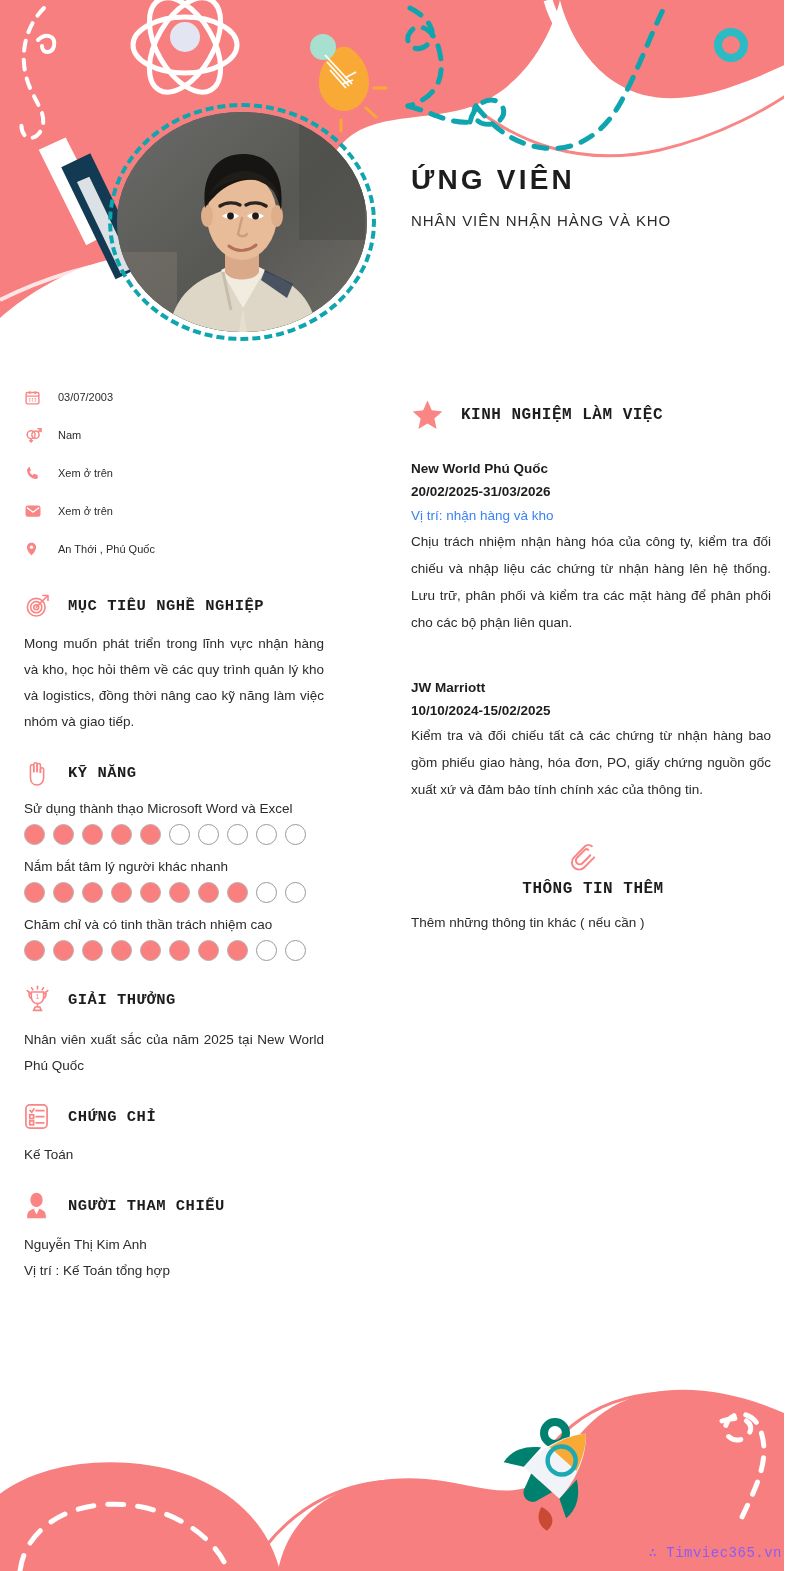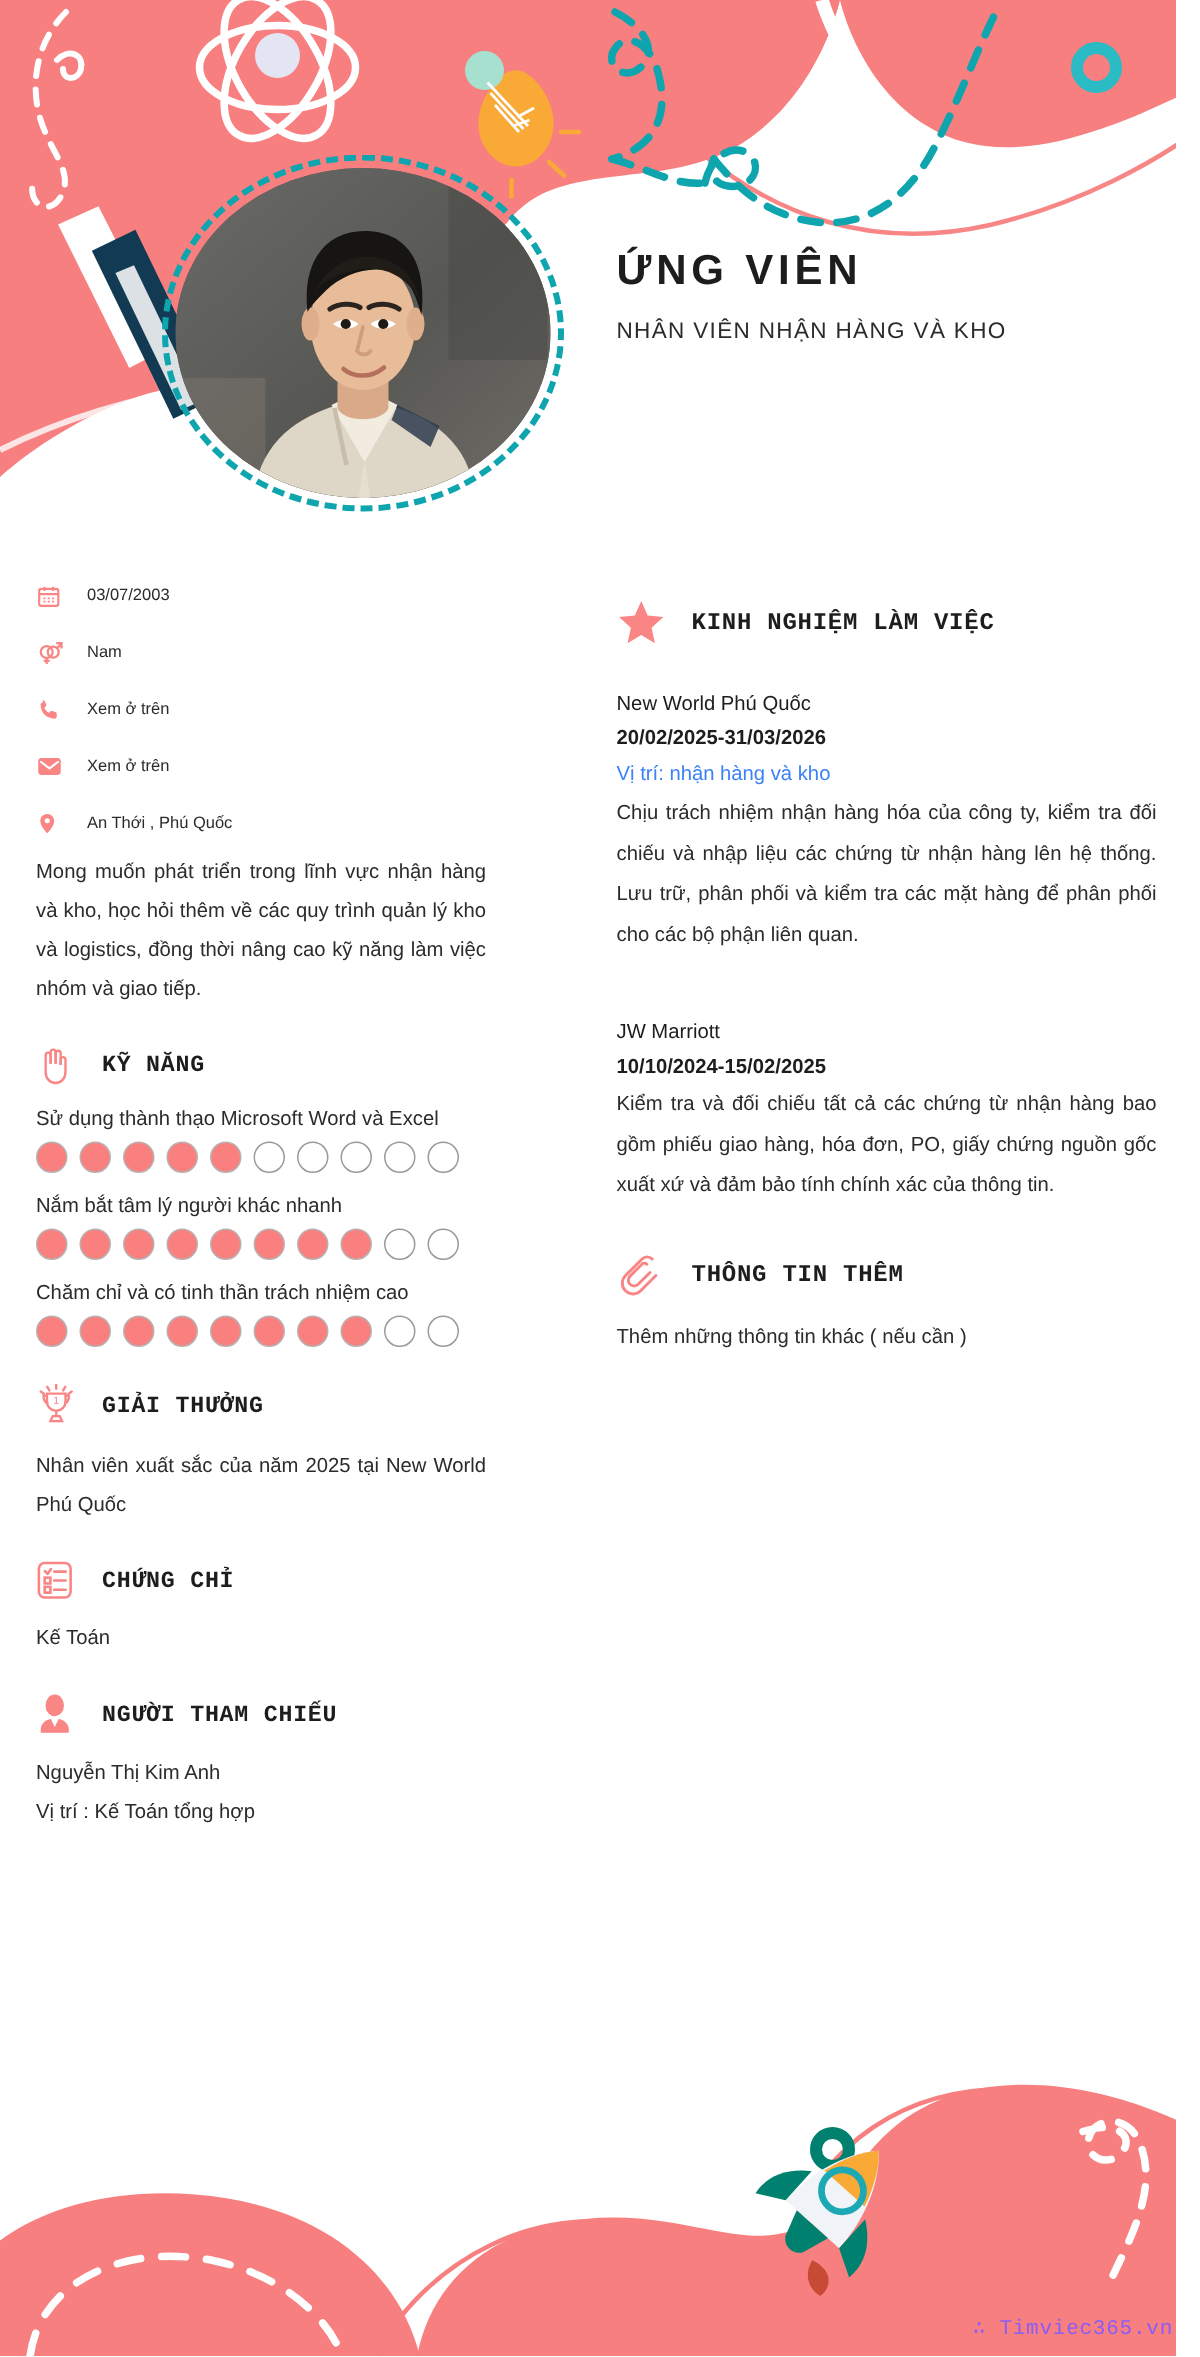--- a/index.html
+++ b/index.html
@@ -161,21 +161,21 @@
   }
   .dot.on {
     background: #fa8080;
     border-color: #b8b0b0;
   }
 
   
   .job { margin-bottom: 22px; }
   .job-company {
     font-size: 13.5px;
-    font-weight: normal;
+    font-weight: bold;
     color: #1d1d1d;
     line-height: 23px;
   }
   .job-date {
     font-size: 13.5px;
     font-weight: bold;
     color: #1d1d1d;
     line-height: 23px;
   }
   .job-pos {
@@ -390,20 +390,32 @@
         <span class="contact-ico">
           <svg width="15" height="18" viewBox="0 0 24 24" fill="currentColor">
             <path d="M12 1.8C7.9 1.8 4.6 5.1 4.6 9.2c0 5.4 6.6 12.3 6.9 12.6.3.3.7.3 1 0 .3-.3 6.9-7.2 6.9-12.6 0-4.1-3.3-7.4-7.4-7.4z"></path>
             <circle cx="12" cy="9" r="2.7" fill="#ffffff"></circle>
           </svg>
         </span>
         <span class="contact-txt">An Thới , Phú Quốc</span>
       </div>
     </div>
 
+    <div class="sec-head">
+      <span class="sec-ico">
+        <svg width="27" height="27" viewBox="0 0 32 32" fill="none" stroke="currentColor" stroke-width="1.9">
+          <circle cx="14.5" cy="18" r="10.5"></circle>
+          <circle cx="14.5" cy="18" r="6.6"></circle>
+          <circle cx="14.5" cy="18" r="2.9"></circle>
+          <path d="M14.5 18 L28 4.5" stroke-width="1.9" stroke-linecap="round"></path>
+          <path d="M22.5 4.2 L28.4 4.2 L28.4 10" stroke-width="1.9" stroke-linejoin="round" stroke-linecap="round"></path>
+        </svg>
+      </span>
+      <span class="sec-title">MỤC TIÊU NGHỀ NGHIỆP</span>
+    </div>
     <div class="para">Mong muốn phát triển trong lĩnh vực nhận hàng và kho, học hỏi thêm về các quy trình quản lý kho và logistics, đồng thời nâng cao kỹ năng làm việc nhóm và giao tiếp.</div>
 
     <div class="sec-head">
       <span class="sec-ico">
         <svg width="26" height="28" viewBox="0 0 28 32" fill="none" stroke="currentColor" stroke-width="1.8" stroke-linejoin="round">
           <path d="M6.5 16V8.5a1.9 1.9 0 013.8 0V15"></path>
           <path d="M10.3 15V6.2a1.9 1.9 0 013.8 0V15"></path>
           <path d="M14.1 15V7a1.9 1.9 0 013.8 0V16"></path>
           <path d="M17.9 16v-4.5a1.9 1.9 0 013.7 0v9.6c0 5.2-3.3 8.6-7.6 8.6S6.5 26.3 6.5 21.1V16"></path>
         </svg>
@@ -529,21 +541,21 @@
     </div>
 
     <div style="height:18px"></div>
 
     <div class="job">
       <div class="job-company">JW Marriott</div>
       <div class="job-date">10/10/2024-15/02/2025</div>
       <div class="job-desc">Kiểm tra và đối chiếu tất cả các chứng từ nhận hàng bao gồm phiếu giao hàng, hóa đơn, PO, giấy chứng nguồn gốc xuất xứ và đảm bảo tính chính xác của thông tin.</div>
     </div>
 
-    <div class="sec-head right" style="margin-top:31px;">
+    <div class="sec-head right" style="margin-top:31px;flex-direction:column;">
       <span class="sec-ico">
         <svg width="30" height="32" viewBox="0 0 32 34" fill="none" stroke="currentColor" stroke-width="2.1" stroke-linecap="round">
           <path d="M25.4 5.6c-2-2-5.2-2-7.2 0L6.4 17.4c-3 3-3 7.8 0 10.8s7.8 3 10.8 0L28 17.4"></path>
           <path d="M21.6 9.4c-1-1-2.6-1-3.6 0l-8.4 8.4c-1.6 1.6-1.6 4.2 0 5.8s4.2 1.6 5.8 0l8.4-8.4"></path>
         </svg>
       </span>
       <span class="sec-title">THÔNG TIN THÊM</span>
     </div>
     <div class="block-line">Thêm những thông tin khác ( nếu cần )</div>
   </div>

